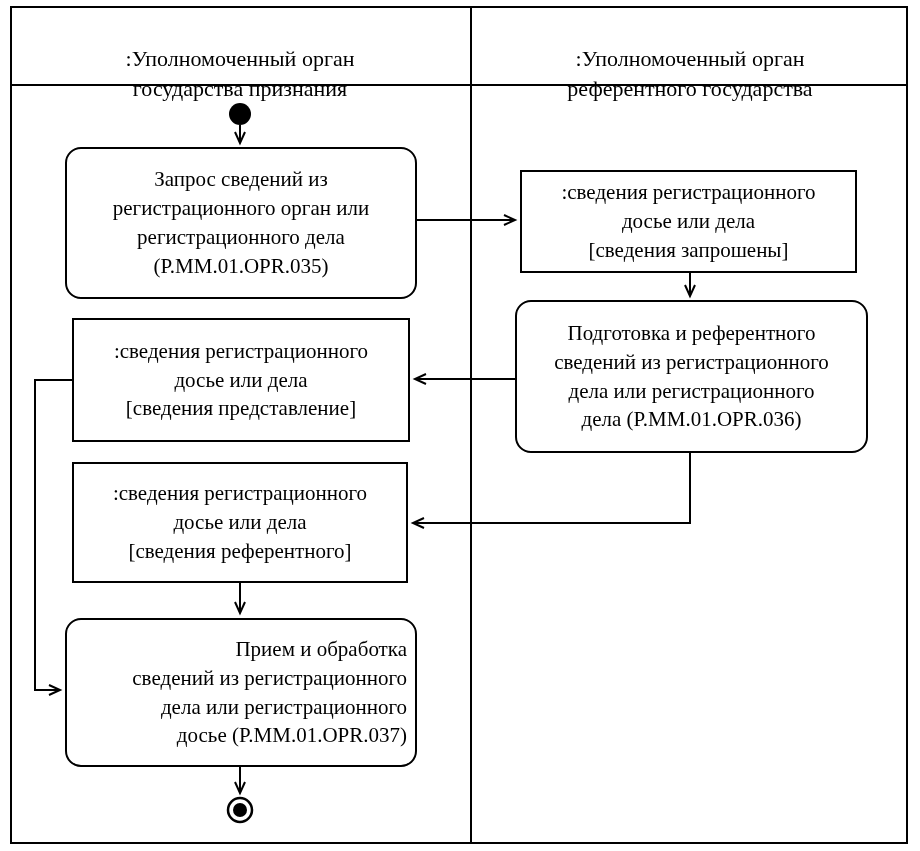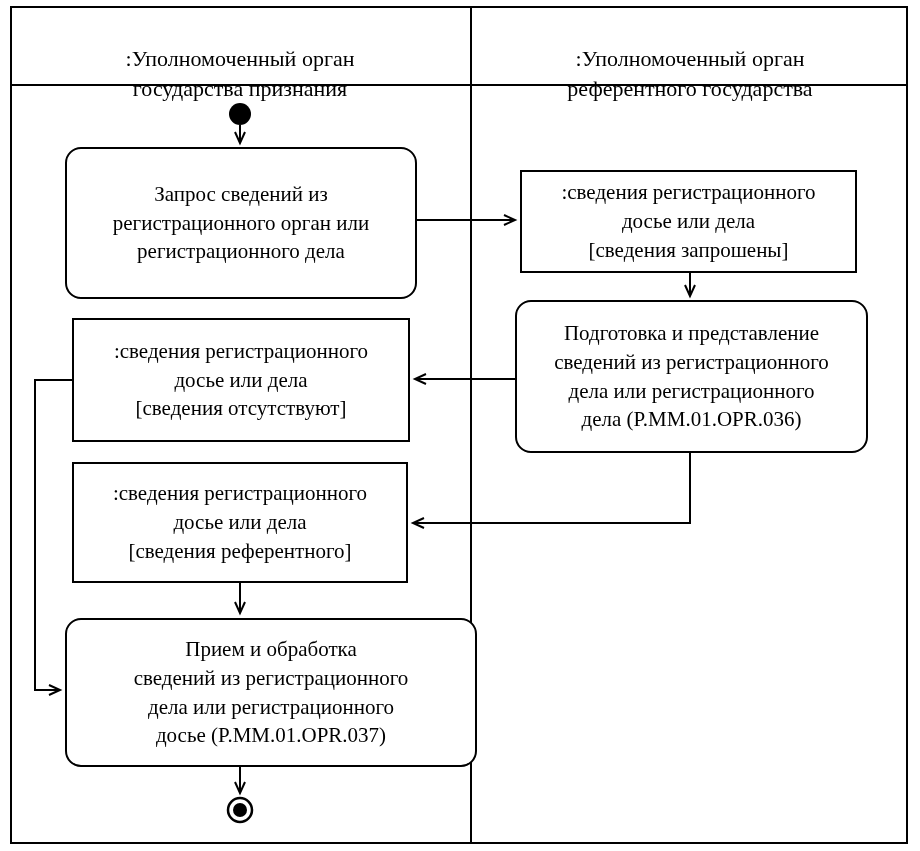--- a/index.html
+++ b/index.html
@@ -96,48 +96,49 @@
   </div>
   <div class="lane-header right">
     <div>:Уполномоченный орган</div>
     <div>референтного государства</div>
   </div>
 
   <div class="node action" style="left:65px; top:147px; width:352px; height:152px;">
     <div>Запрос сведений из</div>
     <div>регистрационного орган или</div>
     <div>регистрационного дела</div>
+    <div>(P.MM.01.OPR.035)</div>
   </div>
 
   <div class="node object" style="left:520px; top:170px; width:337px; height:103px;">
     <div>:сведения регистрационного</div>
     <div>досье или дела</div>
     <div>[сведения запрошены]</div>
   </div>
 
   <div class="node action" style="left:515px; top:300px; width:353px; height:153px;">
-    <div>Подготовка и представление</div>
+    <div>Подготовка и референтного</div>
     <div>сведений из регистрационного</div>
     <div>дела или регистрационного</div>
     <div>дела (P.MM.01.OPR.036)</div>
   </div>
 
   <div class="node object" style="left:72px; top:318px; width:338px; height:124px;">
     <div>:сведения регистрационного</div>
     <div>досье или дела</div>
-    <div>[сведения отсутствуют]</div>
+    <div>[сведения представление]</div>
   </div>
 
   <div class="node object" style="left:72px; top:462px; width:336px; height:121px;">
     <div>:сведения регистрационного</div>
     <div>досье или дела</div>
     <div>[сведения референтного]</div>
   </div>
 
-  <div class="node action" style="left:65px; top:618px; width:412px; height:149px;">
+  <div class="node action" style="left:65px; top:618px; width:352px; height:149px;align-items:flex-end;">
     <div>Прием и обработка</div>
     <div>сведений из регистрационного</div>
     <div>дела или регистрационного</div>
     <div>досье (P.MM.01.OPR.037)</div>
   </div>
 
   <svg class="connectors" viewBox="0 0 920 851" xmlns="http://www.w3.org/2000/svg">
     <defs>
       <marker id="arrow" markerUnits="userSpaceOnUse" markerWidth="16" markerHeight="16" refX="12" refY="6" orient="auto">
         <path d="M1,1 L12,6 L1,11" fill="none" stroke="#000" stroke-width="2"></path>

